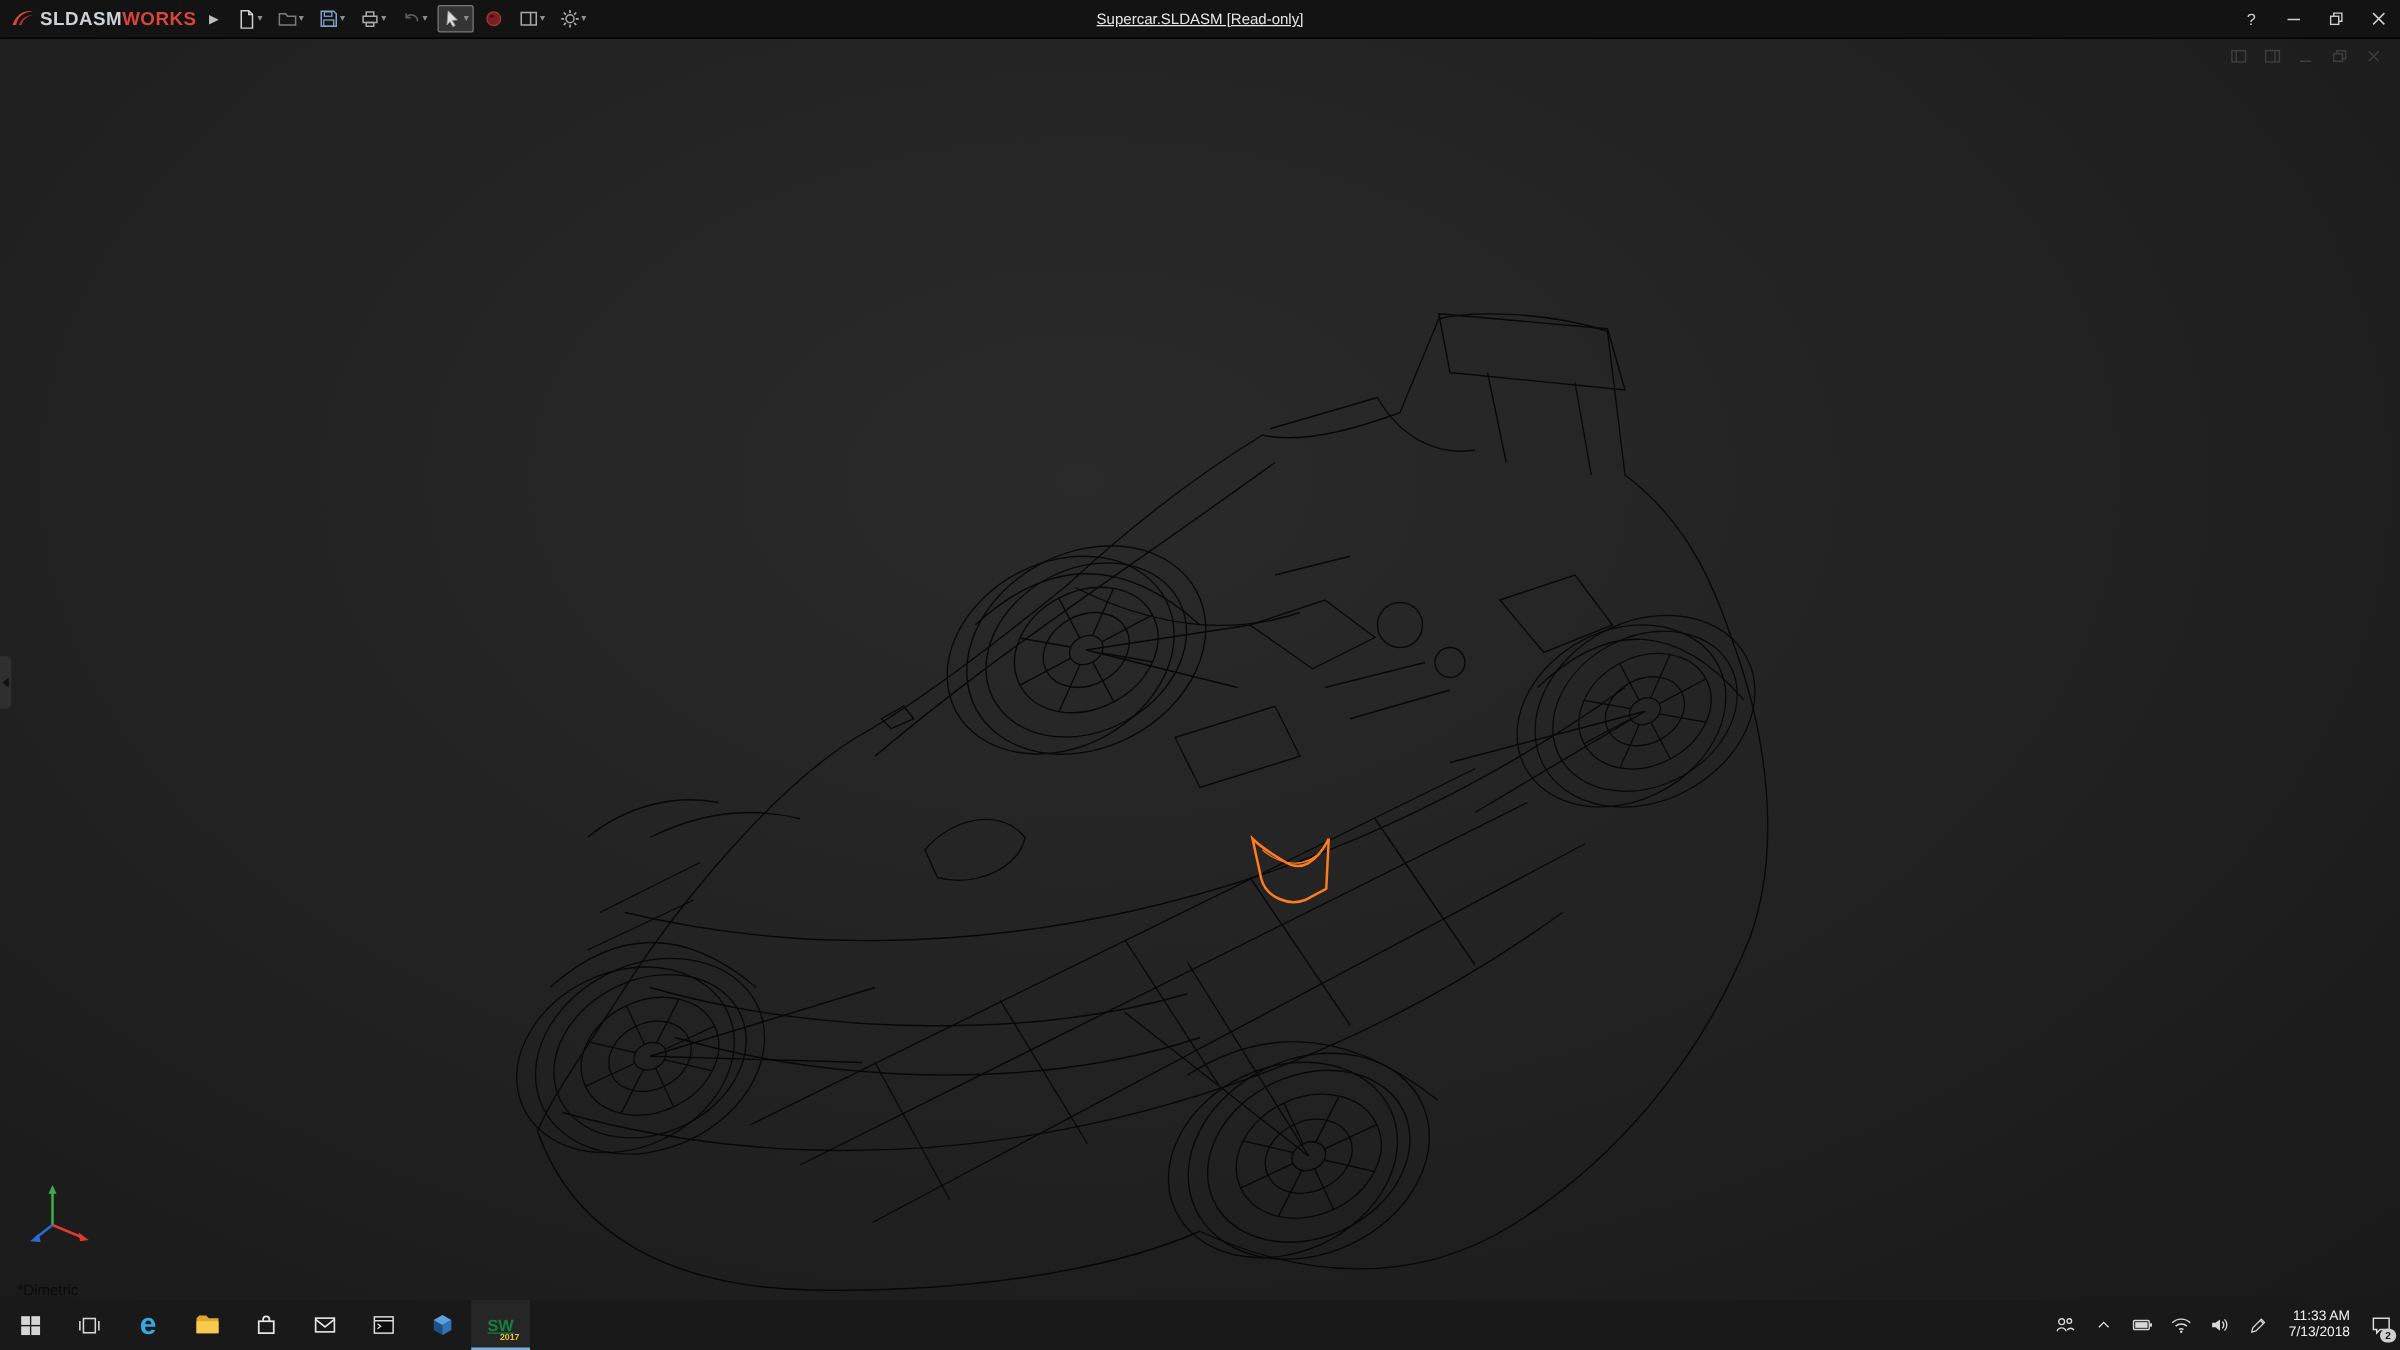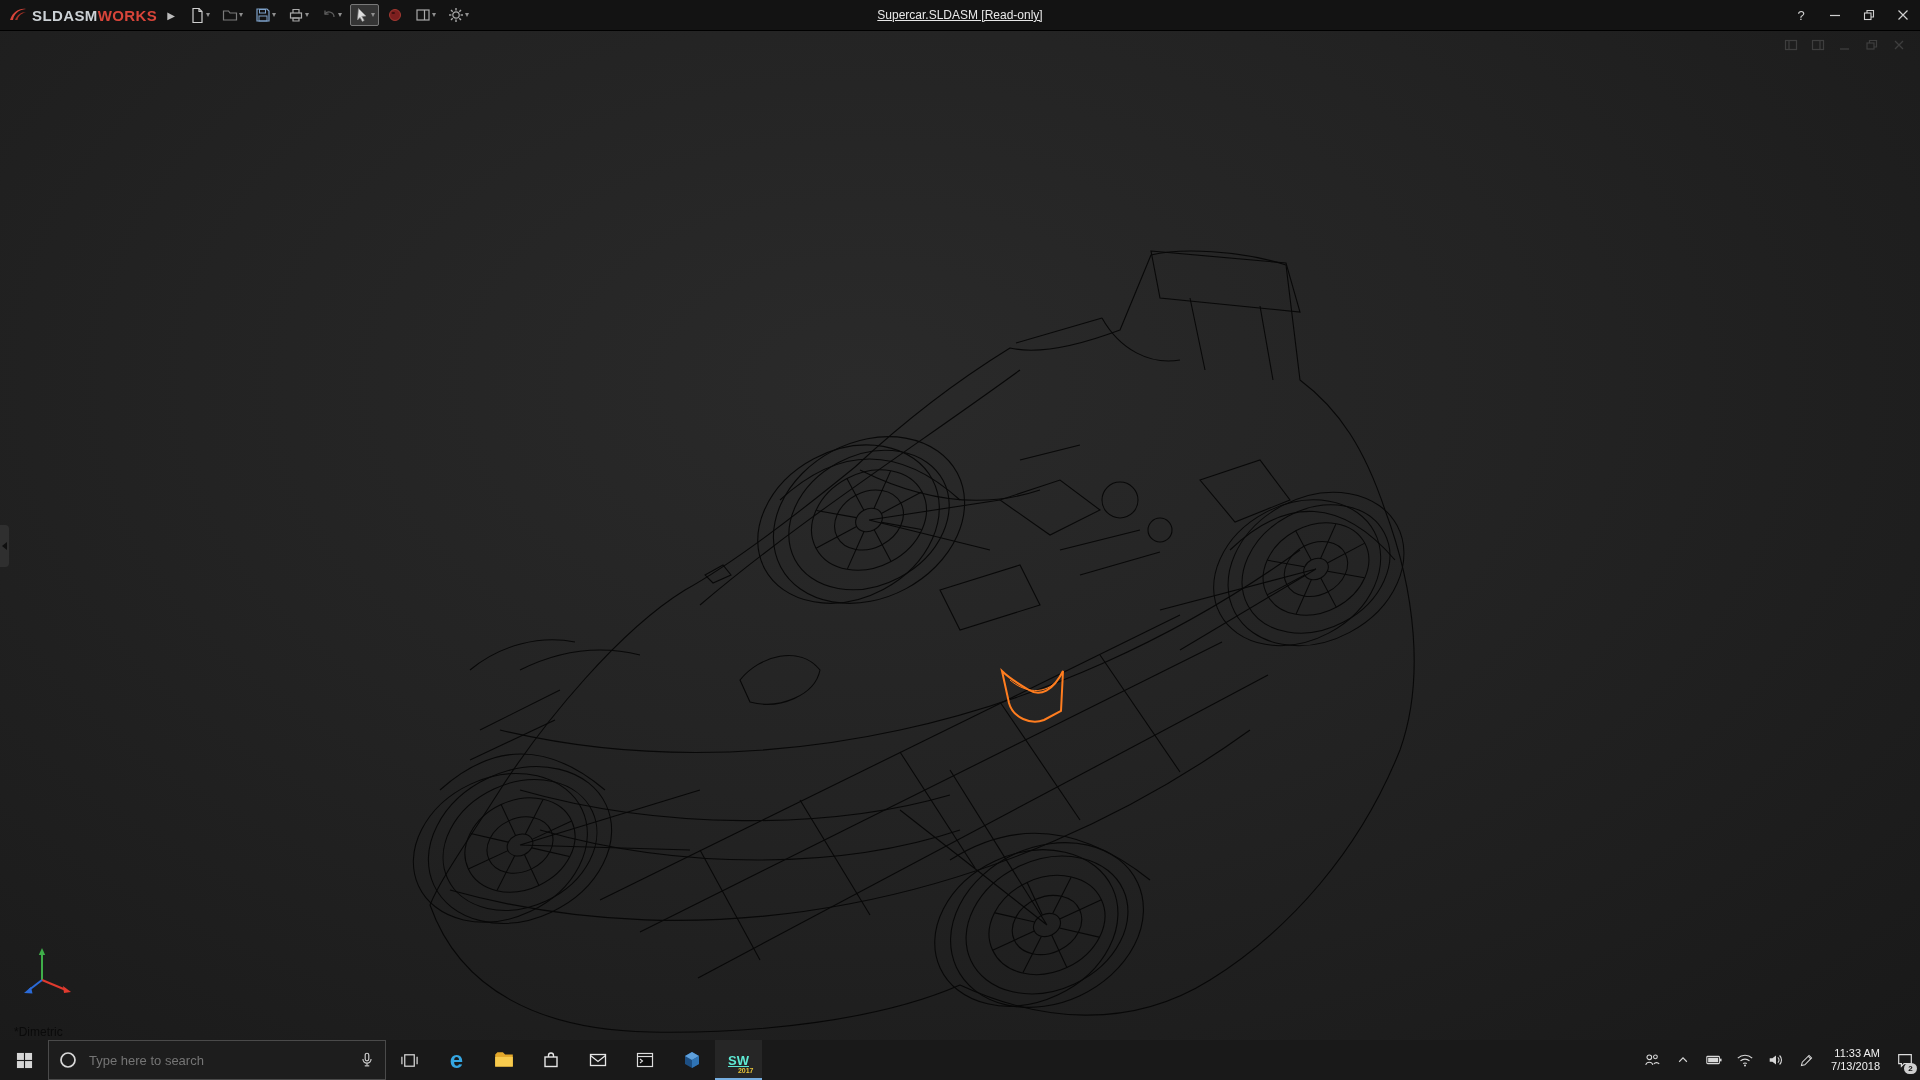--- a/index.html
+++ b/index.html
@@ -32,21 +32,21 @@
 
   
   .taskbar{position:absolute;left:0;right:0;bottom:0;height:40px;background:#191919;display:flex;align-items:stretch;z-index:6;}
   .tb-start{width:48px;display:flex;align-items:center;justify-content:center;}
   .search{width:338px;background:#1d1d1d;border:1px solid #4a4a4a;display:flex;align-items:center;gap:9px;padding:0 9px;box-sizing:border-box;}
   .search input{flex:1;background:transparent;border:none;outline:none;color:#bdbdbd;font-size:13px;font-family:inherit;}
   .task-btn{width:47px;display:flex;align-items:center;justify-content:center;position:relative;}
   .task-btn.active-app{box-shadow:inset 0 -2px 0 #76aee0;background:rgba(255,255,255,.06);}
   .edge-e{color:#35a7e3;font-weight:bold;font-size:24px;line-height:24px;}
   .sw-icon{position:relative;width:28px;height:28px;display:flex;align-items:center;justify-content:center;}
-  .sw-text{color:#5eead4;font-weight:bold;font-size:13px;text-decoration:underline;}
+  .sw-text{color:#15803d;font-weight:bold;font-size:13px;text-decoration:underline;}
   .sw-year{position:absolute;bottom:0;right:-1px;color:#e8c53a;font-size:7px;font-weight:bold;}
   .tray{margin-left:auto;display:flex;align-items:stretch;}
   .tray-btn{width:31px;display:flex;align-items:center;justify-content:center;position:relative;}
   .clock{display:flex;flex-direction:column;justify-content:center;align-items:flex-end;color:#f0f0f0;font-size:11px;line-height:13px;padding:0 9px;}
   .badge{position:absolute;right:3px;bottom:6px;min-width:11px;height:11px;border-radius:6px;background:#cfcfcf;color:#111;font-size:8px;line-height:11px;text-align:center;font-weight:bold;padding:0 1px;}
 </style>
 </head>
 <body>
 
 <div class="screen">
@@ -268,32 +268,20 @@
       <svg width="17" height="17" viewBox="0 0 18 18">
           <g fill="#d6d6d6">
             <rect x="1" y="1" width="7.4" height="7.4"></rect>
             <rect x="9.6" y="1" width="7.4" height="7.4"></rect>
             <rect x="1" y="9.6" width="7.4" height="7.4"></rect>
             <rect x="9.6" y="9.6" width="7.4" height="7.4"></rect>
           </g>
         </svg>
     </div>
 
-    <div class="search">
-      <svg width="20" height="20" viewBox="0 0 20 20">
-          <circle cx="10" cy="10" r="7" fill="none" stroke="#d8d8d8" stroke-width="1.7"></circle>
-        </svg>
-      <input type="text" placeholder="Type here to search" style="">
-      <svg width="18" height="18" viewBox="0 0 20 20">
-          <rect x="8" y="2.5" width="4" height="8.5" rx="2" fill="none" stroke="#cfcfcf" stroke-width="1.3"></rect>
-          <path d="M5.5 9a4.5 4.5 0 0 0 9 0" fill="none" stroke="#cfcfcf" stroke-width="1.3"></path>
-          <line x1="10" y1="13.5" x2="10" y2="16" stroke="#cfcfcf" stroke-width="1.3"></line>
-          <line x1="7.5" y1="16.5" x2="12.5" y2="16.5" stroke="#cfcfcf" stroke-width="1.3"></line>
-        </svg>
-    </div>
 
     <div class="task-btn">
       <svg width="19" height="19" viewBox="0 0 20 20">
           <rect x="5" y="4" width="10" height="12" fill="none" stroke="#d8d8d8" stroke-width="1.3"></rect>
           <line x1="2" y1="6" x2="2" y2="14" stroke="#d8d8d8" stroke-width="1.3"></line>
           <line x1="18" y1="6" x2="18" y2="14" stroke="#d8d8d8" stroke-width="1.3"></line>
         </svg>
     </div>
 
     <div class="task-btn">

